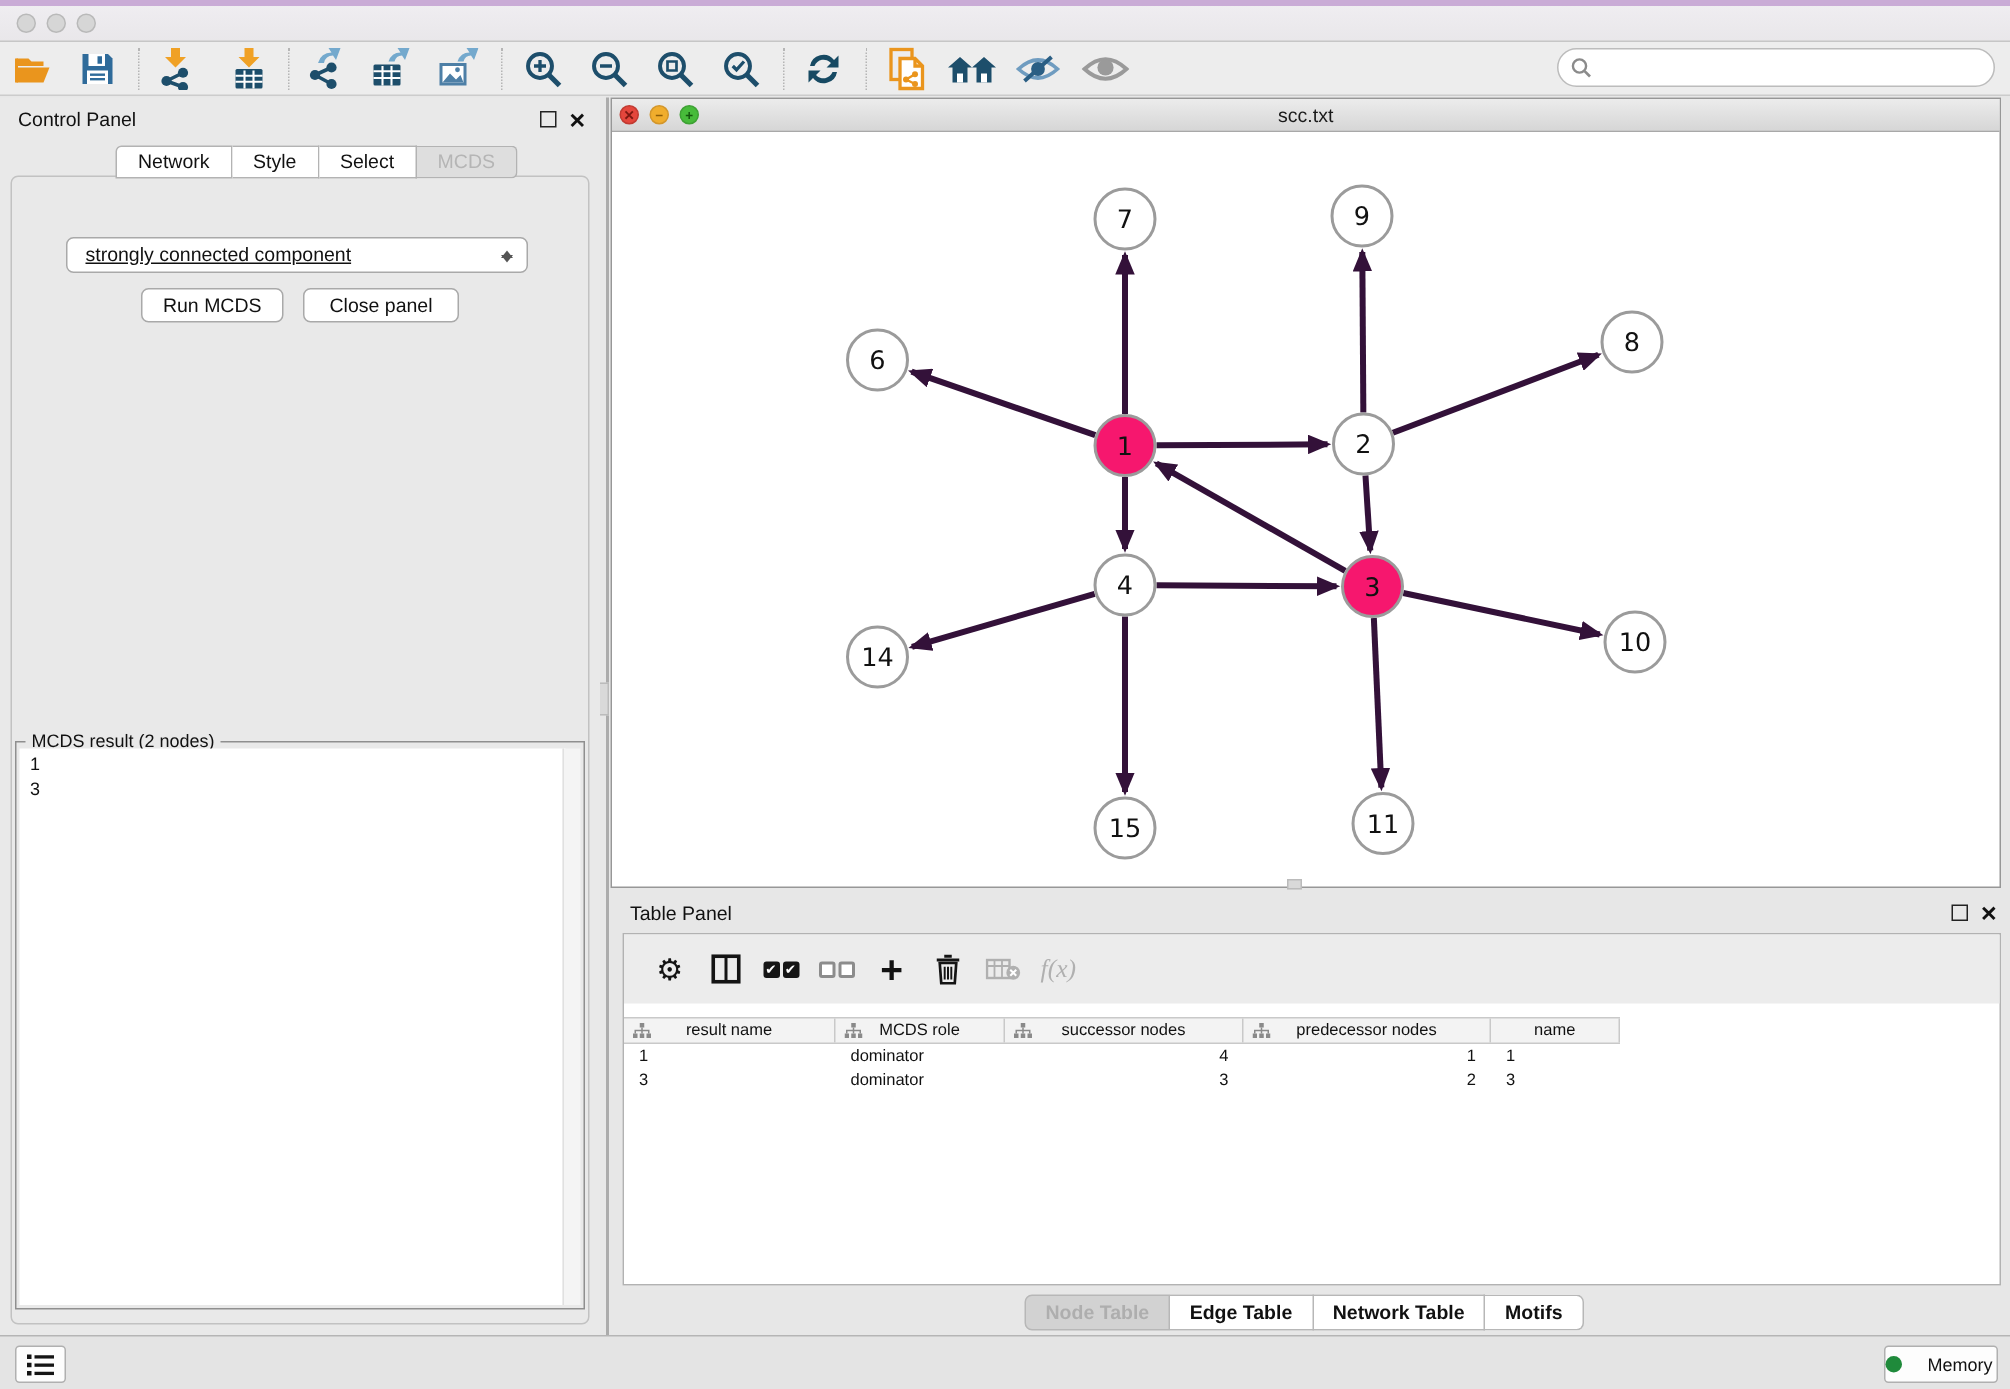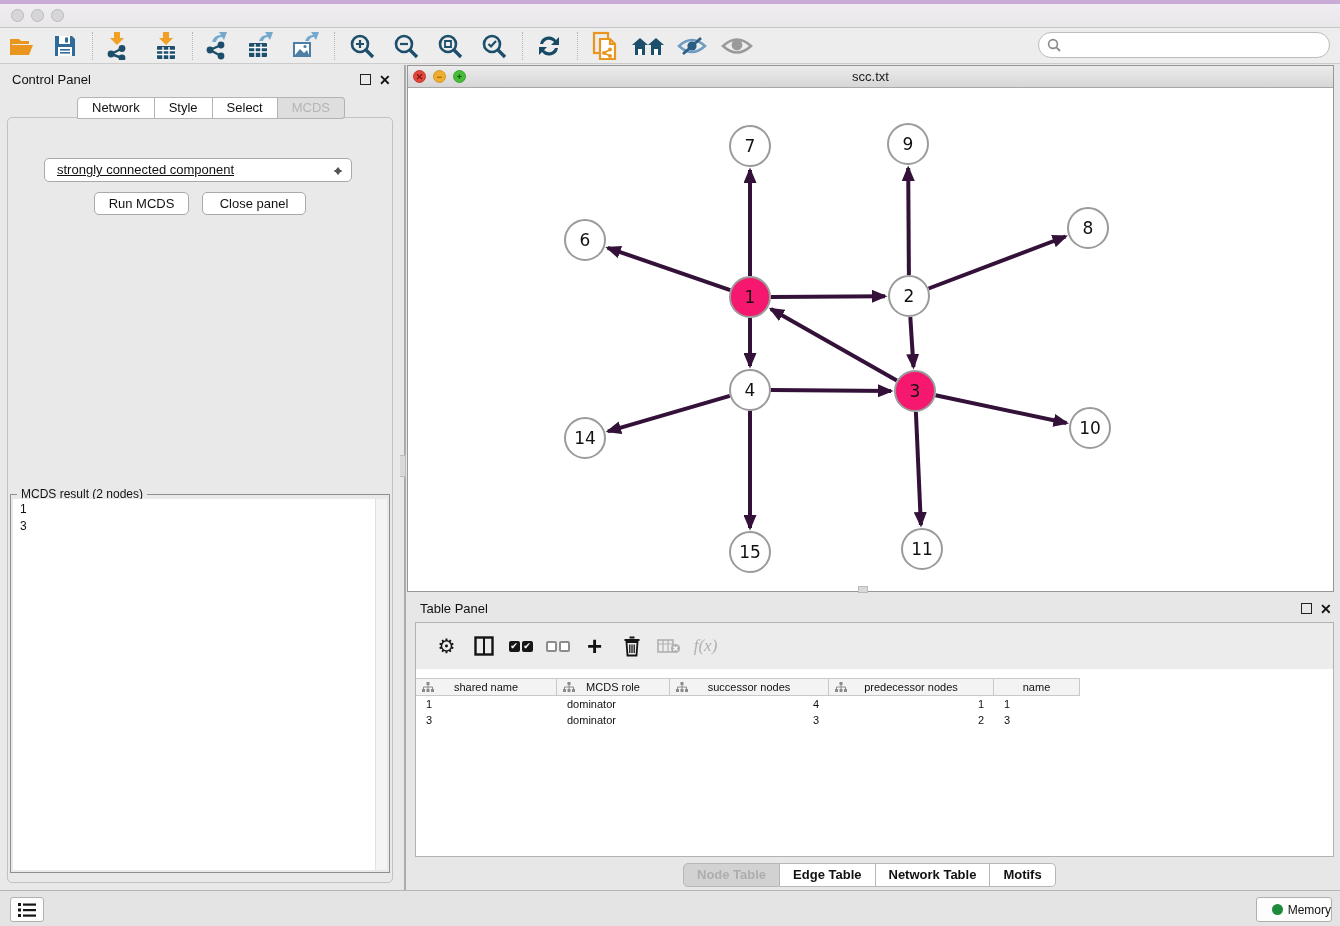--- a/index.html
+++ b/index.html
@@ -97,21 +97,21 @@
     line-height:22px; padding:0 13px; }
   .tp-tab:first-child { border-left:1px solid #b7b7b7; border-radius:5px 0 0 5px; }
   .tp-tab:last-child { border-radius:0 5px 5px 0; }
   .tp-tab.sel { background:#d2d2d2; color:#aeaeae; }
 
   
   #statusbar { left:0; top:890px; width:1340px; height:36px; background:#e4e4e4; border-top:1px solid #b5b5b5; }
   #list-btn { position:absolute; left:10px; top:6px; width:34px; height:25px; background:#fdfdfd;
     border:1px solid #b0b0b0; border-radius:3px; display:flex; align-items:center; justify-content:center; }
   #memory-btn { position:absolute; right:8px; top:6px; width:76px; height:25px; background:#fdfdfd;
-    border:1px solid #b0b0b0; border-radius:3px; display:flex; align-items:center; justify-content:flex-end; font-size:12px; gap:5px; }
+    border:1px solid #b0b0b0; border-radius:3px; display:flex; align-items:center; justify-content:flex-start; font-size:12px; gap:17px; }
   #memory-dot { width:11px; height:11px; border-radius:50%; background:#1f8a3b; }
 </style>
 </head>
 <body>
 
 <div class="abs" id="titlebar">
   <div class="lav"></div>
   <div class="tl-circle" style="left:11px"></div>
   <div class="tl-circle" style="left:31px"></div>
   <div class="tl-circle" style="left:51px"></div>
@@ -400,21 +400,21 @@
     <div id="tp-table">
       <div class="th-row">
         <div class="th c0">
           <svg class="hier" width="12" height="11" viewBox="0 0 12 11">
               <rect x="4.5" y="0" width="3" height="3" fill="#8a8a8a"></rect>
               <rect x="0" y="7" width="3" height="3" fill="#8a8a8a"></rect>
               <rect x="4.5" y="7" width="3" height="3" fill="#8a8a8a"></rect>
               <rect x="9" y="7" width="3" height="3" fill="#8a8a8a"></rect>
               <path d="M6 3 v2 M1.5 7 v-2 h9 v2 M6 5 v2" stroke="#8a8a8a" stroke-width="1" fill="none"></path>
             </svg>
-          <span>shared name</span>
+          <span>result name</span>
         </div>
         <div class="th c1">
           <svg class="hier" width="12" height="11" viewBox="0 0 12 11">
               <rect x="4.5" y="0" width="3" height="3" fill="#8a8a8a"></rect>
               <rect x="0" y="7" width="3" height="3" fill="#8a8a8a"></rect>
               <rect x="4.5" y="7" width="3" height="3" fill="#8a8a8a"></rect>
               <rect x="9" y="7" width="3" height="3" fill="#8a8a8a"></rect>
               <path d="M6 3 v2 M1.5 7 v-2 h9 v2 M6 5 v2" stroke="#8a8a8a" stroke-width="1" fill="none"></path>
             </svg>
           <span>MCDS role</span>

